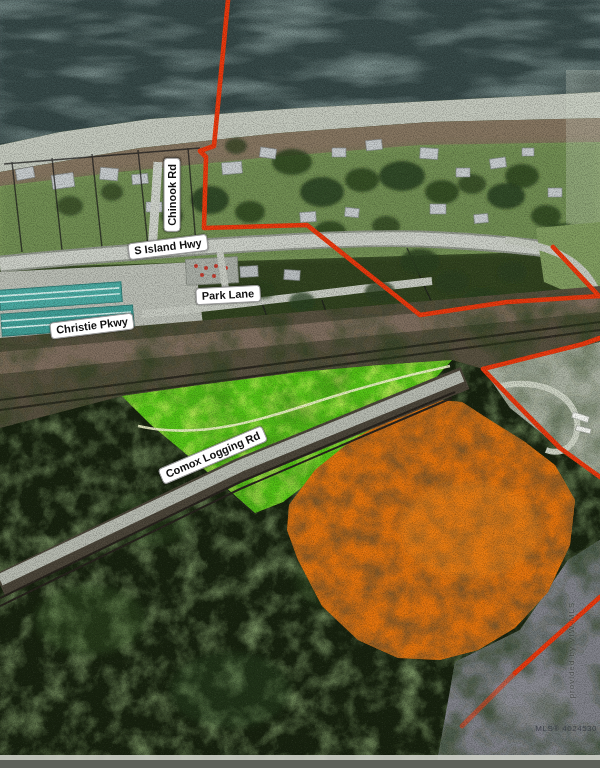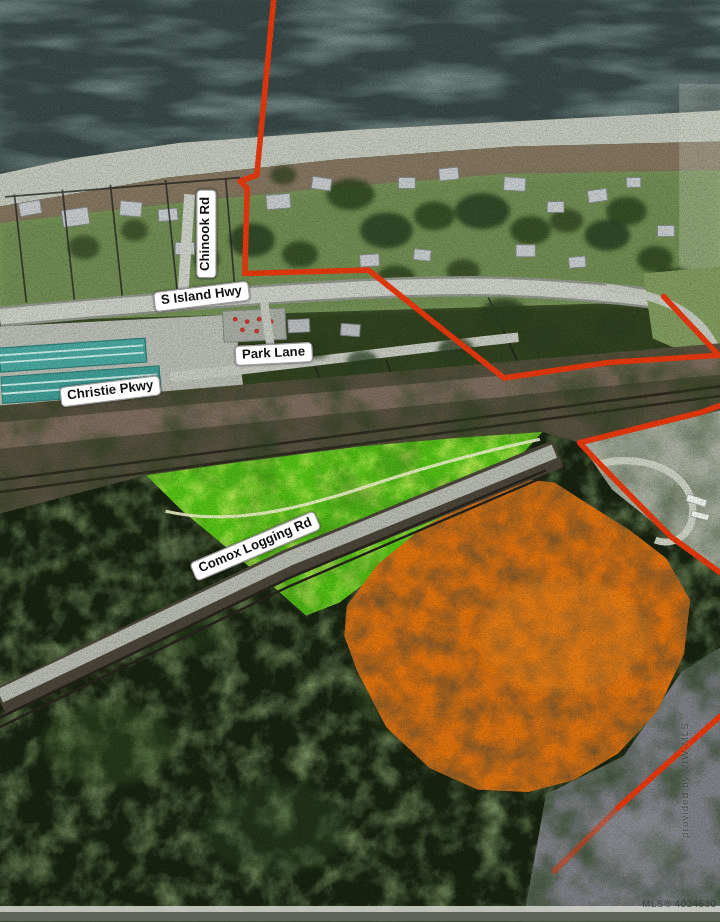--- a/index.html
+++ b/index.html
@@ -281,16 +281,16 @@
 <div class="road-label" style="left:92px;top:326px;transform:translate(-50%,-50%) rotate(-7deg);">
   <span>Christie Pkwy</span>
 </div>
 <div class="road-label" style="left:213px;top:455px;transform:translate(-50%,-50%) rotate(-23deg);">
   <span>Comox Logging Rd</span>
 </div>
 
 <div class="wm-vert" style="left:571px;top:650px;">
   <span>provided by VIW-MLS</span>
 </div>
-<div class="wm-mls" style="right:3px;top:749px;position:absolute;">
+<div class="wm-mls" style="right:3px;top:724px;position:absolute;">
   <span>MLS® 4024530</span>
 </div>
 </div>
 
 </body></html>

